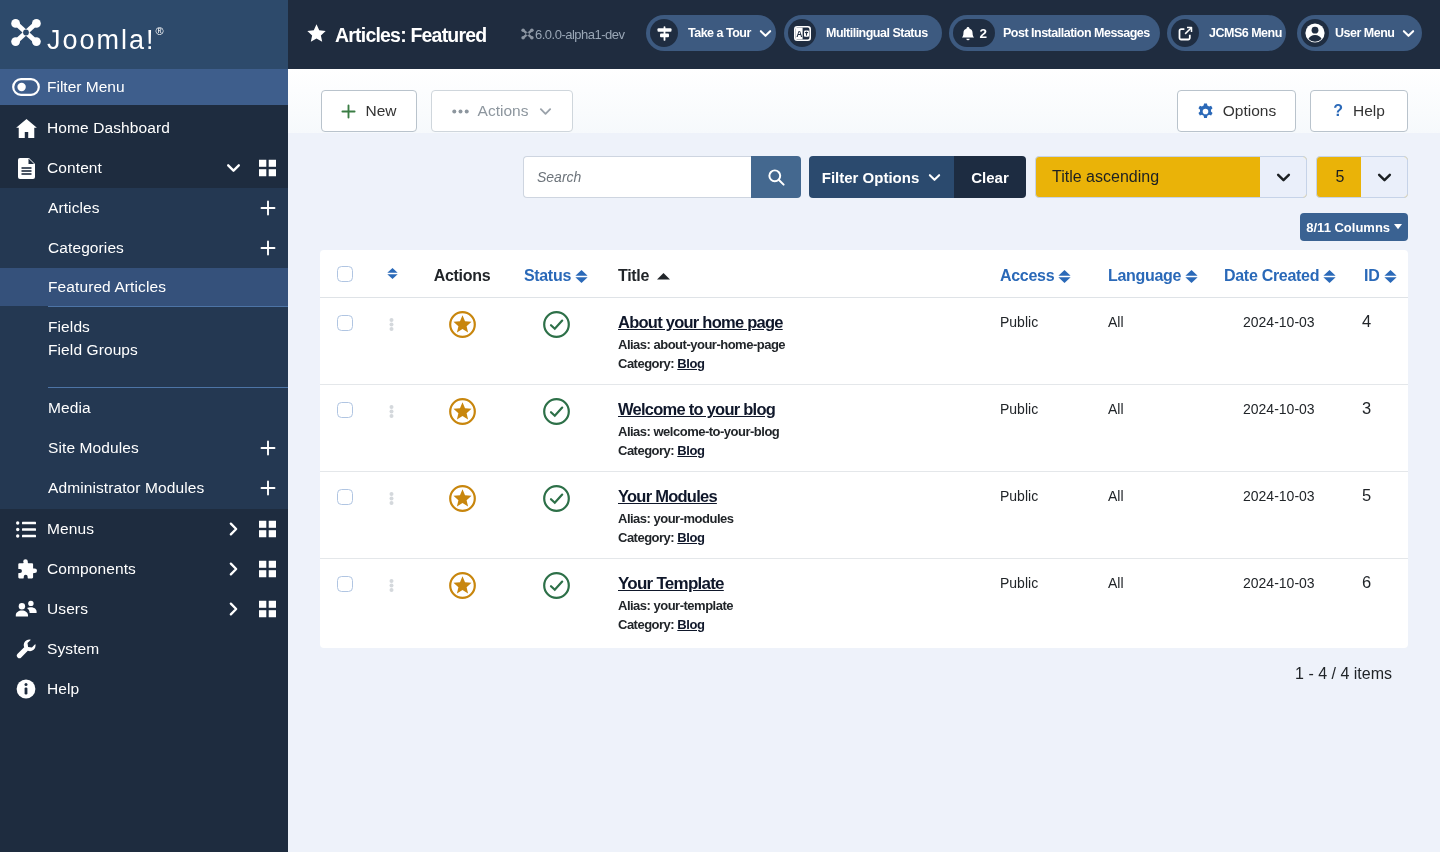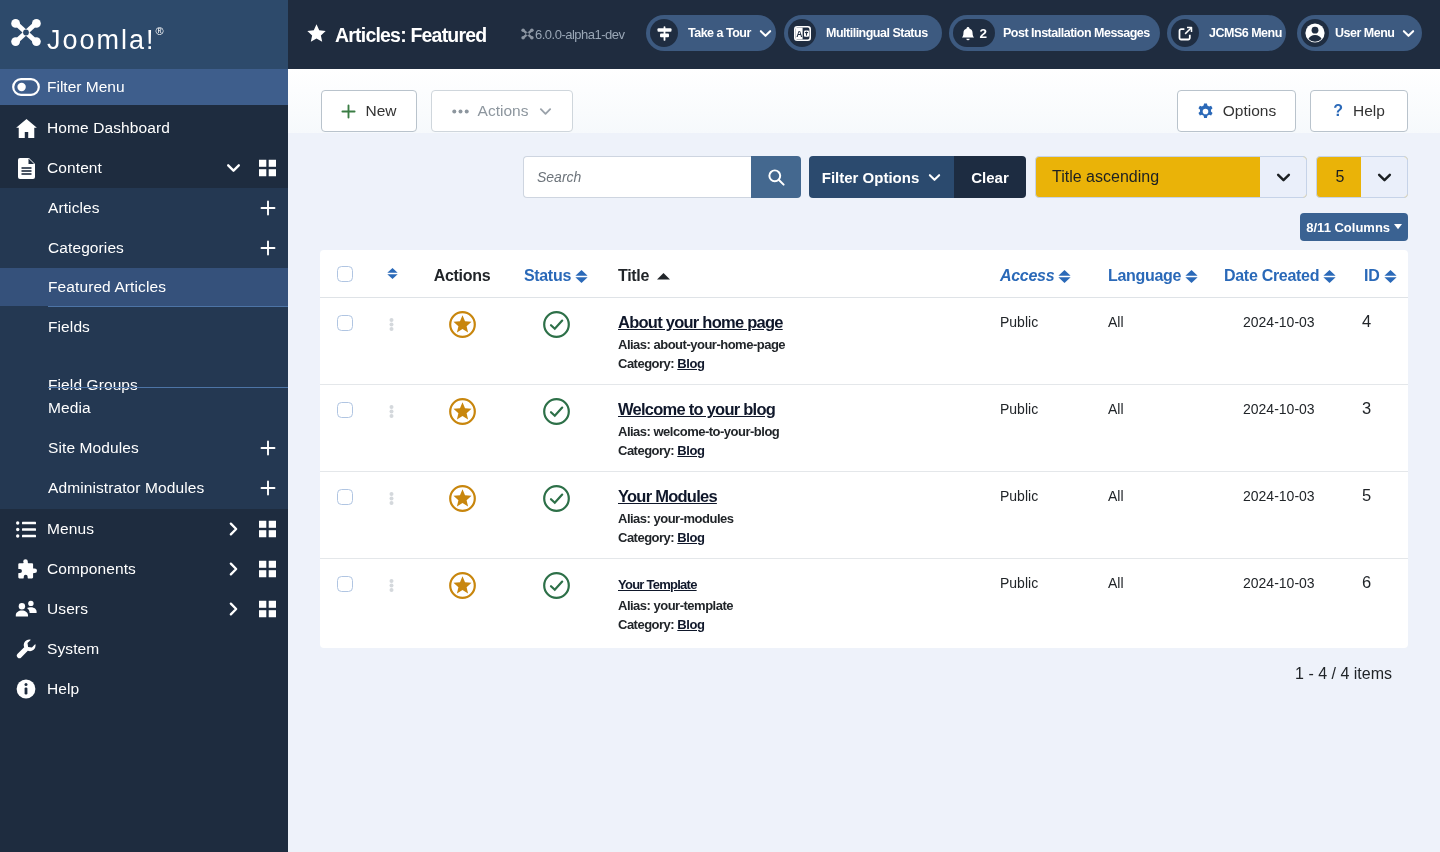--- a/index.html
+++ b/index.html
@@ -235,21 +235,21 @@
           </g>
         </svg>
       </div>
       <div class="smitem" id="featrow" style="top:80px;height:38px;">
         <span class="txt">Featured Articles</span>
       </div>
       <div class="sline" style="top:118px;"></div>
       <div class="smitem" style="top:119px;">
         <span class="txt">Fields</span>
       </div>
-      <div class="smitem" style="top:177px;">
+      <div class="smitem" style="top:142px;">
         <span class="txt">Field Groups</span>
       </div>
       <div class="sline" style="top:199px;"></div>
       <div class="smitem" style="top:200px;">
         <span class="txt">Media</span>
       </div>
       <div class="smitem" style="top:240px;">
         <span class="txt">Site Modules</span>
         <svg class="plus" viewBox="0 0 16 16">
           <g stroke="#fff" stroke-width="1.9" stroke-linecap="round">
@@ -432,21 +432,21 @@
       <div class="hcell" style="left:92px;width:100px;justify-content:center;">Actions</div>
       <div class="hcell blue" style="left:186px;width:100px;justify-content:center;">Status&nbsp;<svg width="13" height="13" viewBox="0 0 13 13">
           <g fill="#2a69b8">
             <path d="M6.5 0 L12.6 5.7 H0.4 z"></path>
             <path d="M6.5 13 L12.6 7.3 H0.4 z"></path>
           </g>
         </svg></div>
       <div class="hcell" style="left:298px;">Title&nbsp;&nbsp;<svg width="13" height="7" viewBox="0 0 13 7">
           <path d="M6.5 0 L13 6.4 H0 z" fill="#212529"></path>
         </svg></div>
-      <div class="hcell blue" style="left:680px;font-style:italic;">Access&nbsp;<svg width="13" height="13" viewBox="0 0 13 13">
+      <div class="hcell blue" style="left:680px;">Access&nbsp;<svg width="13" height="13" viewBox="0 0 13 13">
           <g fill="#2a69b8">
             <path d="M6.5 0 L12.6 5.7 H0.4 z"></path>
             <path d="M6.5 13 L12.6 7.3 H0.4 z"></path>
           </g>
         </svg></div>
       <div class="hcell blue" style="left:788px;">Language&nbsp;<svg width="13" height="13" viewBox="0 0 13 13">
           <g fill="#2a69b8">
             <path d="M6.5 0 L12.6 5.7 H0.4 z"></path>
             <path d="M6.5 13 L12.6 7.3 H0.4 z"></path>
           </g>
@@ -549,21 +549,21 @@
           </g>
         </svg></span>
       <svg class="abs" style="left:128.5px;top:13px;" width="27" height="27" viewBox="0 0 27 27">
         <circle cx="13.5" cy="13.5" r="12.3" fill="none" stroke="#c8860d" stroke-width="2.2"></circle>
         <polygon points="13.5,4.3 16.03,10.32 22.53,10.86 17.59,15.13 19.08,21.49 13.5,18.1 7.92,21.49 9.41,15.13 4.47,10.86 10.97,10.32" fill="#c8860d"></polygon>
       </svg>
       <svg class="abs" style="left:223px;top:13px;" width="27" height="27" viewBox="0 0 27 27">
         <circle cx="13.5" cy="13.5" r="12.3" fill="none" stroke="#2d7048" stroke-width="2.2"></circle>
         <path d="M8 14.2 L11.8 17.8 L19.2 9.6" fill="none" stroke="#2d7048" stroke-width="2.2" stroke-linecap="round"></path>
       </svg>
-      <div class="abs" style="left:298px;top:13px;line-height:23px;"><span class="link" style="font-size:13px;letter-spacing:-0.75px;">Your Template</span></div>
+      <div class="abs" style="left:298px;top:13px;line-height:23px;"><span class="link" style="font-size:17px;letter-spacing:-0.75px;">Your Template</span></div>
       <div class="abs small2" style="left:298px;top:37px;line-height:19px;">Alias: your-template</div>
       <div class="abs small2" style="left:298px;top:56px;line-height:19px;">Category: <span class="link" style="font-size:13px;">Blog</span></div>
       <div class="cellv" style="left:680px;top:16px;">Public</div>
       <div class="cellv" style="left:788px;top:16px;">All</div>
       <div class="cellv" style="left:923px;top:16px;">2024-10-03</div>
       <div class="cellv" style="left:1042px;top:14px;font-size:16.5px;">6</div>
     </div>
   </div>
 
   <div id="footer-count">1 - 4 / 4 items</div>

